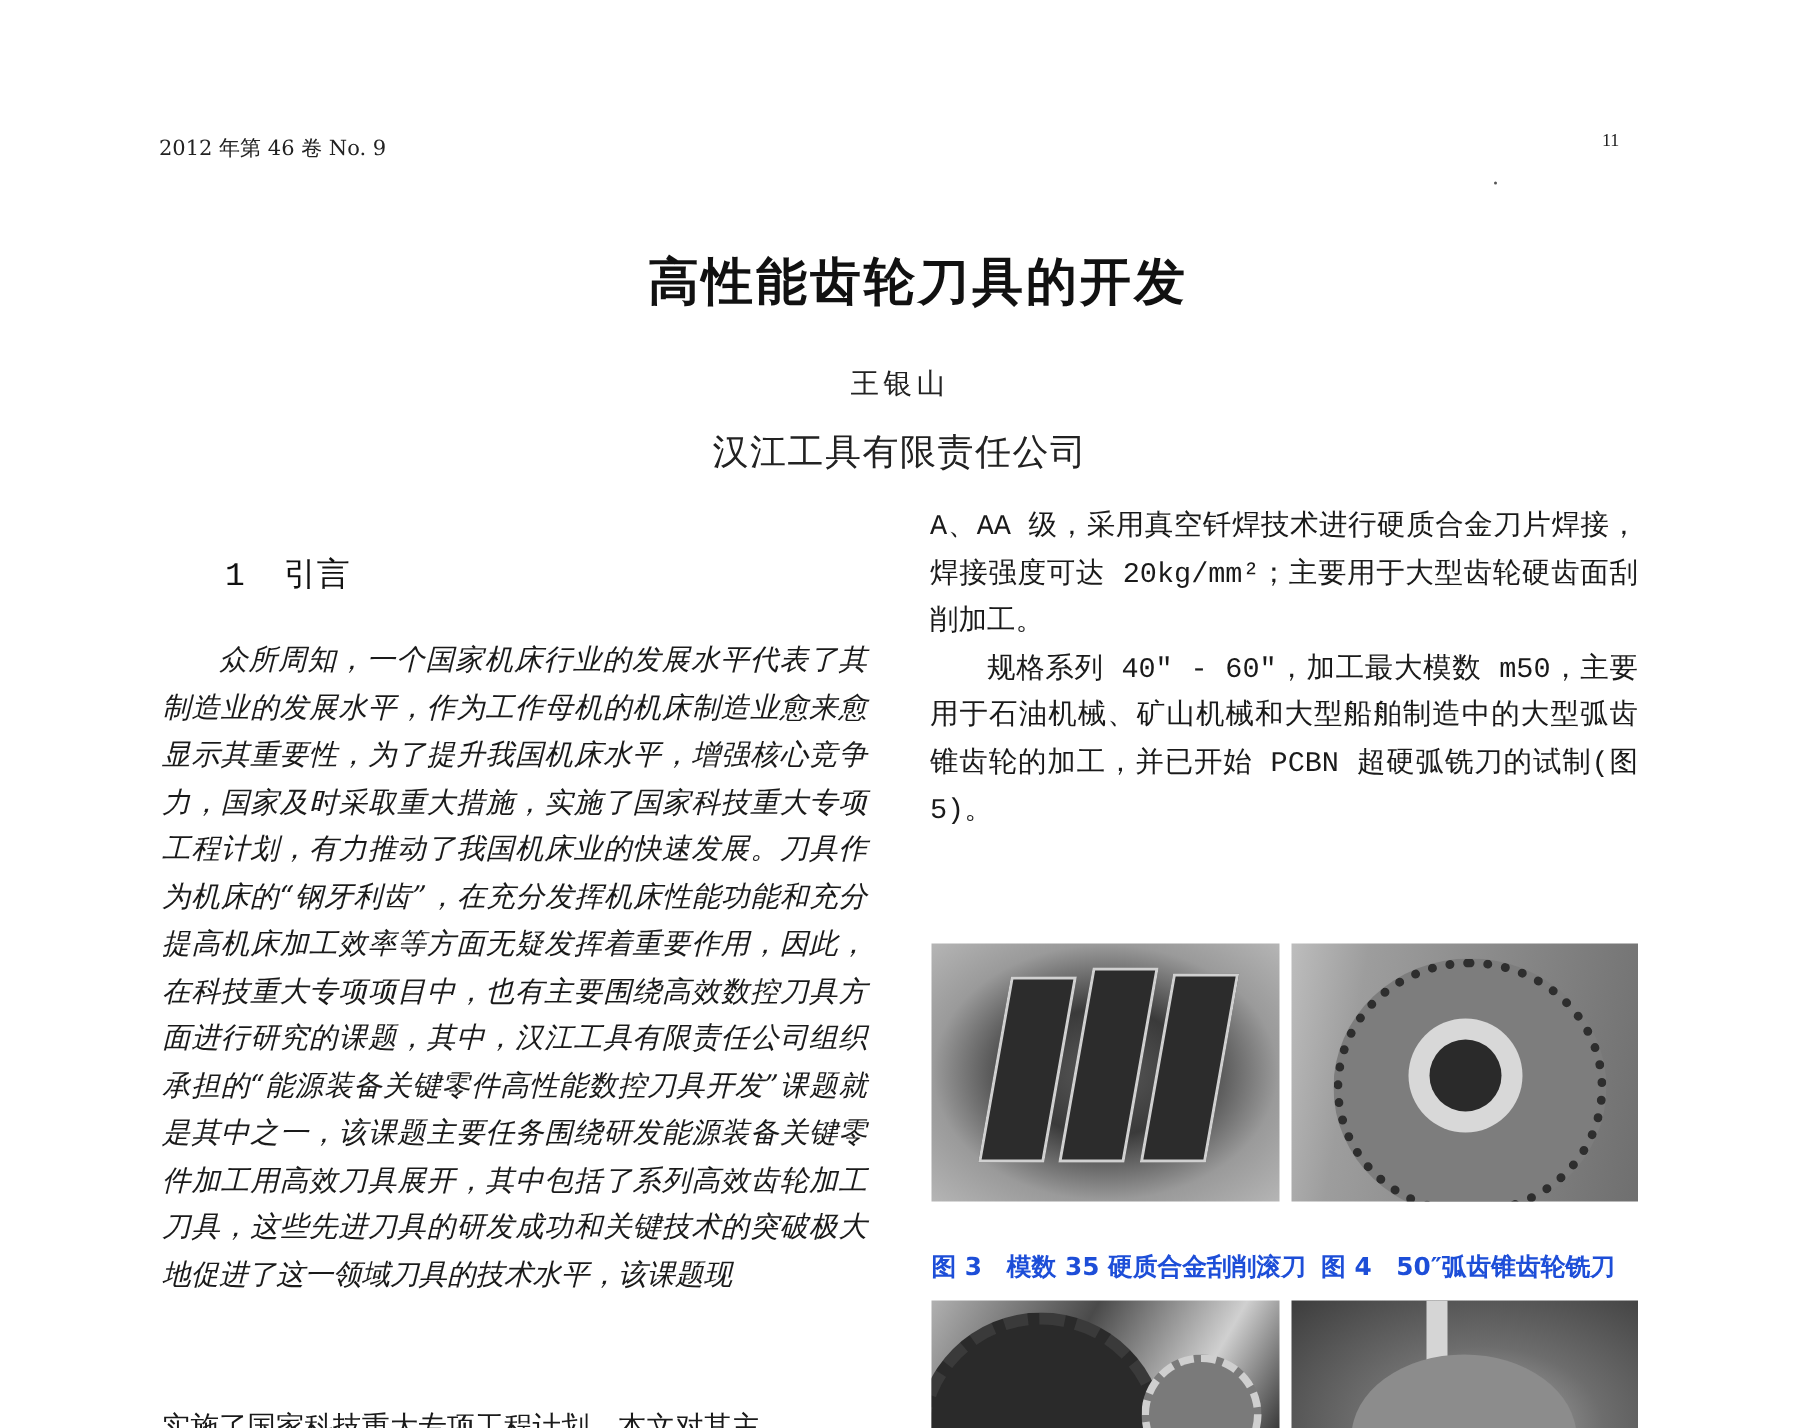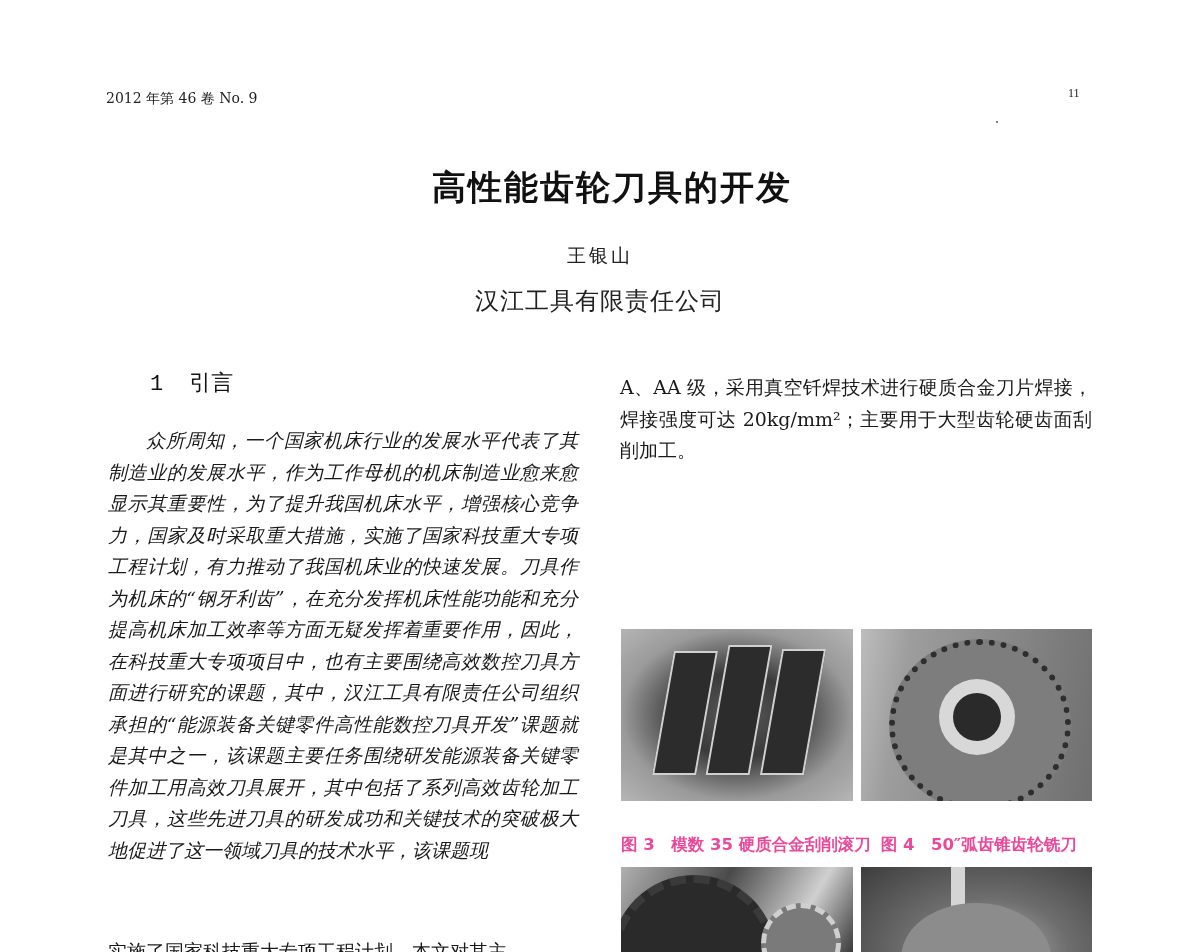--- a/index.html
+++ b/index.html
@@ -12,36 +12,36 @@
   .header-left { left:106px; top:90px; font-size:14px; color:#222; letter-spacing:0; }
   .page-num { left:1068px; top:86px; font-size:12px; color:#222; font-family:"Liberation Serif", serif; }
   .dot { left:996px; top:121px; width:2px; height:2px; background:#555; border-radius:1px; }
   .title { left:0; width:1200px; top:165px; text-align:center; font-size:34px; font-weight:bold;
            font-family:"DejaVu Sans", sans-serif; letter-spacing:2px; color:#111;margin-left:12px; }
   .author { left:0; width:1200px; top:243px; text-align:center; font-size:19px; letter-spacing:3px; color:#222; }
   .affil { left:0; width:1200px; top:285px; text-align:center; font-size:24px; color:#222; letter-spacing:1px; }
 
   .col { position:absolute; font-size:19px; line-height:31.5px; text-align:justify; color:#1a1a1a; }
   .col-left { left:108px; top:425px; width:470px;font-style:italic; }
-  .col-right { left:620px; top:372px; width:472px; }
+  .col-right { left:620px; top:336px; width:472px;font-family:Liberation Mono, monospace; }
   .col p { margin:0; }
   .indent { text-indent:2em; }
   .section-heading { left:150px; top:368px; font-size:22px; font-family:Liberation Mono, monospace; color:#111; }
   .section-heading span.num { margin-right:26px; }
 
   .figure { position:absolute; background:#8a8a8a; overflow:hidden; }
   .fig3 { left:621px; top:629px; width:232px; height:172px;
           background: radial-gradient(ellipse at 50% 50%, #5a5a5a 0%, #3a3a3a 35%, #9a9a9a 70%, #b5b5b5 100%); }
   .fig4 { left:861px; top:629px; width:231px; height:172px;
           background: linear-gradient(100deg, #bdbdbd 0%, #9d9d9d 20%, #6f6f6f 100%); }
   .fig5 { left:621px; top:867px; width:232px; height:85px;
           background: linear-gradient(120deg, #b0b0b0 0%, #4a4a4a 40%, #d0d0d0 75%, #3a3a3a 100%); }
   .fig6 { left:861px; top:867px; width:231px; height:85px;
           background: radial-gradient(ellipse at 55% 100%, #b5b5b5 0%, #6d6d6d 45%, #3d3d3d 100%); }
-  .fig-caption { left:621px; top:834px; font-size:16.5px; font-weight:bold; font-family:"DejaVu Sans", sans-serif; color:#ec4899; white-space:nowrap; letter-spacing:0; }
+  .fig-caption { left:621px; top:834px; font-size:16.5px; font-weight:bold; font-family:"DejaVu Sans", sans-serif; color:#1d4ed8; white-space:nowrap; letter-spacing:0; }
   .fig-caption .cap { display:inline-block; }
   .fig-caption .cap + .cap { margin-left:10px; }
 
   
   .hob-tooth { position:absolute; background:#2c2c2c; border:2px solid #d0d0d0; }
   .wheel { position:absolute; border-radius:50%; }
   .cutoff { position:absolute; left:108px; top:936px; width:470px; height:16px; overflow:hidden; font-size:19px; line-height:31.5px; color:#1a1a1a; }
 </style>
 </head>
 <body>
@@ -57,20 +57,21 @@
 <div class="abs section-heading">
   <span class="num">1</span><span>引言</span>
 </div>
 <div class="col col-left">
   <p class="indent">众所周知，一个国家机床行业的发展水平代表了其制造业的发展水平，作为工作母机的机床制造业愈来愈显示其重要性，为了提升我国机床水平，增强核心竞争力，国家及时采取重大措施，实施了国家科技重大专项工程计划，有力推动了我国机床业的快速发展。刀具作为机床的“钢牙利齿”，在充分发挥机床性能功能和充分提高机床加工效率等方面无疑发挥着重要作用，因此，在科技重大专项项目中，也有主要围绕高效数控刀具方面进行研究的课题，其中，汉江工具有限责任公司组织承担的“能源装备关键零件高性能数控刀具开发”课题就是其中之一，该课题主要任务围绕研发能源装备关键零件加工用高效刀具展开，其中包括了系列高效齿轮加工刀具，这些先进刀具的研发成功和关键技术的突破极大地促进了这一领域刀具的技术水平，该课题现</p>
 </div>
 <div class="cutoff">实施了国家科技重大专项工程计划。本文对其主</div>
 
 <div class="col col-right">
   <p>A、AA 级，采用真空钎焊技术进行硬质合金刀片焊接，焊接强度可达 20kg/mm²；主要用于大型齿轮硬齿面刮削加工。</p>
+  <p class="indent">规格系列 40″ - 60″，加工最大模数 m50，主要用于石油机械、矿山机械和大型船舶制造中的大型弧齿锥齿轮的加工，并已开始 PCBN 超硬弧铣刀的试制(图 5)。</p>
 </div>
 
 <div class="figure fig3">
   <div class="hob-tooth" style="left:42px;top:22px;width:40px;height:120px;transform:skewX(-10deg);"></div>
   <div class="hob-tooth" style="left:96px;top:16px;width:40px;height:126px;transform:skewX(-10deg);"></div>
   <div class="hob-tooth" style="left:150px;top:20px;width:40px;height:122px;transform:skewX(-10deg);"></div>
 </div>
 <div class="figure fig4">
   <div class="wheel" style="left:28px;top:10px;width:170px;height:160px;background:#7d7d7d;border:6px dotted #2e2e2e;"></div>
   <div class="wheel" style="left:78px;top:50px;width:76px;height:76px;background:#d8d8d8;"></div>

